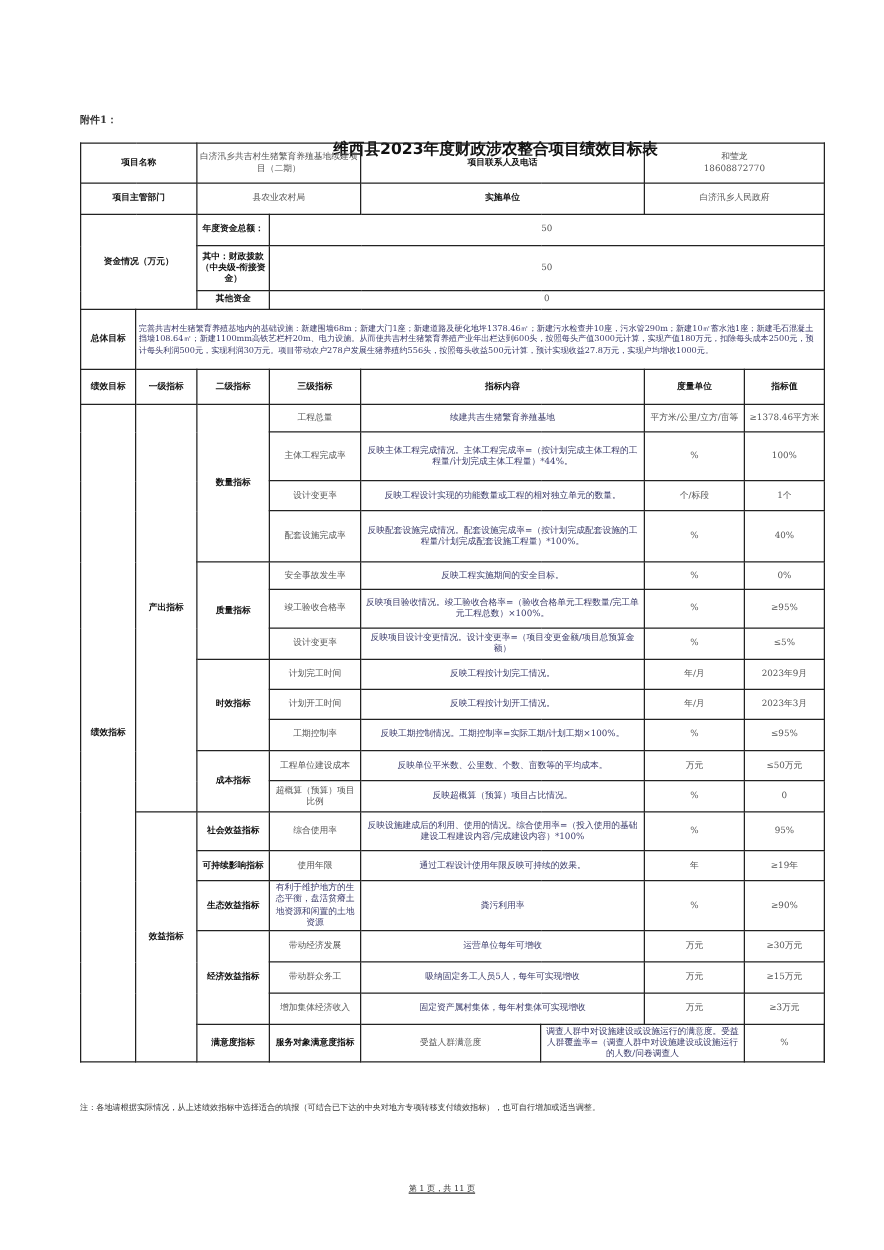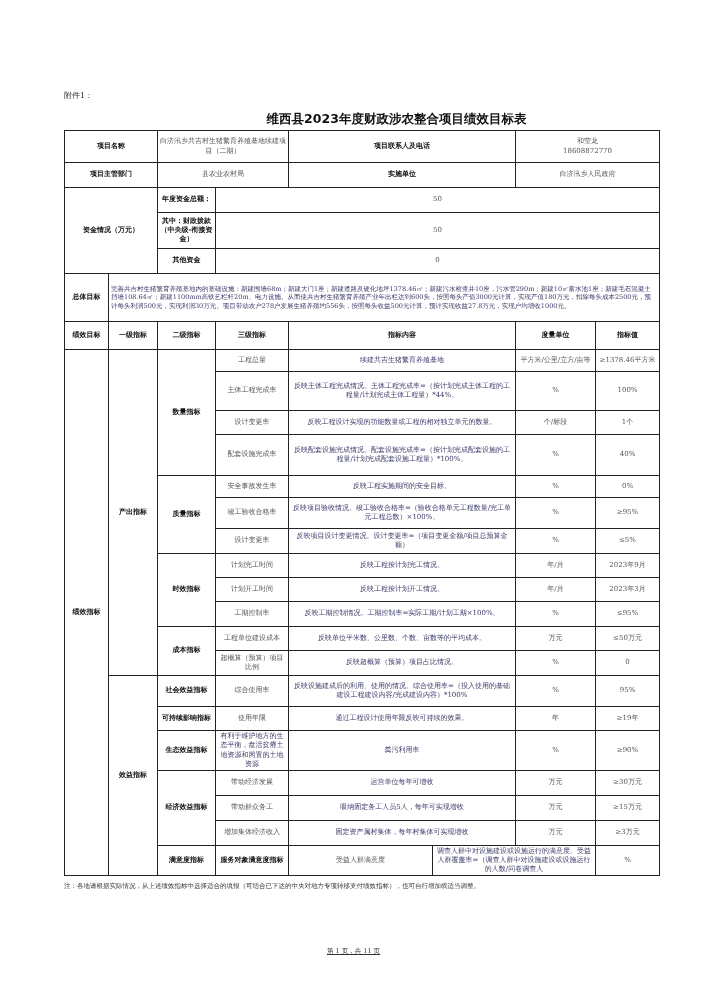--- a/index.html
+++ b/index.html
@@ -1,19 +1,19 @@
 <!DOCTYPE html>
 <html><head>
 <meta charset="utf-8">
 <style>
   html, body { margin:0; padding:0; background:#ffffff; }
   body { width:707px; height:1000px; position:relative; font-family:"DejaVu Serif", serif; color:#1a1a1a; overflow:hidden; }
-  .attach { position:absolute; left:64px; top:90px; font-size:8px; color:#333; }
+  .attach { position:absolute; left:64px; top:90px; font-size:8px; color:#333;font-weight:bold; }
   .title { position:absolute; left:0; width:707px; top:111px; text-align:center; font-family:"DejaVu Sans", sans-serif; font-weight:bold; font-size:12.5px; color:#111;margin-left:43px; }
-  table.main { position:absolute; left:64px; top:130px; width:595px; border-collapse:collapse; table-layout:fixed; }
+  table.main { position:absolute; left:64px; top:114px; width:595px; border-collapse:collapse; table-layout:fixed; }
   table.main td { border:1px solid #222; font-size:7px; text-align:center; vertical-align:middle; padding:1px 2px; line-height:1.3; overflow:hidden; }
   .b { font-family:"DejaVu Sans", sans-serif; font-weight:bold; font-size:7px; color:#111; }
   .v { color:#555; }
   .blu { color:#3a3a6a; }
   .left { text-align:left !important; }
   .note { position:absolute; left:64px; top:882px; font-size:6.5px; color:#333; }
   .footer { position:absolute; left:0; width:707px; top:947px; text-align:center; font-size:6.5px; color:#333;text-decoration:underline; }
 </style>
 </head>
 <body>
@@ -47,21 +47,21 @@
   </tr>
   <tr style="height:25px">
     <td colspan="2" rowspan="3" class="b">资金情况（万元）</td>
     <td class="b">年度资金总额：</td>
     <td colspan="5" class="v">50</td>
   </tr>
   <tr style="height:36px">
     <td class="b">其中：财政拨款（中央级-衔接资金）</td>
     <td colspan="5" class="v">50</td>
   </tr>
-  <tr style="height:25px">
+  <tr style="height:15px">
     <td class="b">其他资金</td>
     <td colspan="5" class="v">0</td>
   </tr>
   <tr style="height:48px">
     <td class="b">总体目标</td>
     <td colspan="7" class="left blu" style="font-size:6.5px">完善共吉村生猪繁育养殖基地内的基础设施：新建围墙68m；新建大门1座；新建道路及硬化地坪1378.46㎡；新建污水检查井10座，污水管290m；新建10㎡蓄水池1座；新建毛石混凝土挡墙108.64㎡；新建1100mm高铁艺栏杆20m、电力设施。从而使共吉村生猪繁育养殖产业年出栏达到600头，按照每头产值3000元计算，实现产值180万元，扣除每头成本2500元，预计每头利润500元，实现利润30万元。项目带动农户278户发展生猪养殖约556头，按照每头收益500元计算，预计实现收益27.8万元，实现户均增收1000元。</td>
   </tr>
   <tr style="height:28px">
     <td class="b">绩效目标</td>
     <td class="b">一级指标</td>

